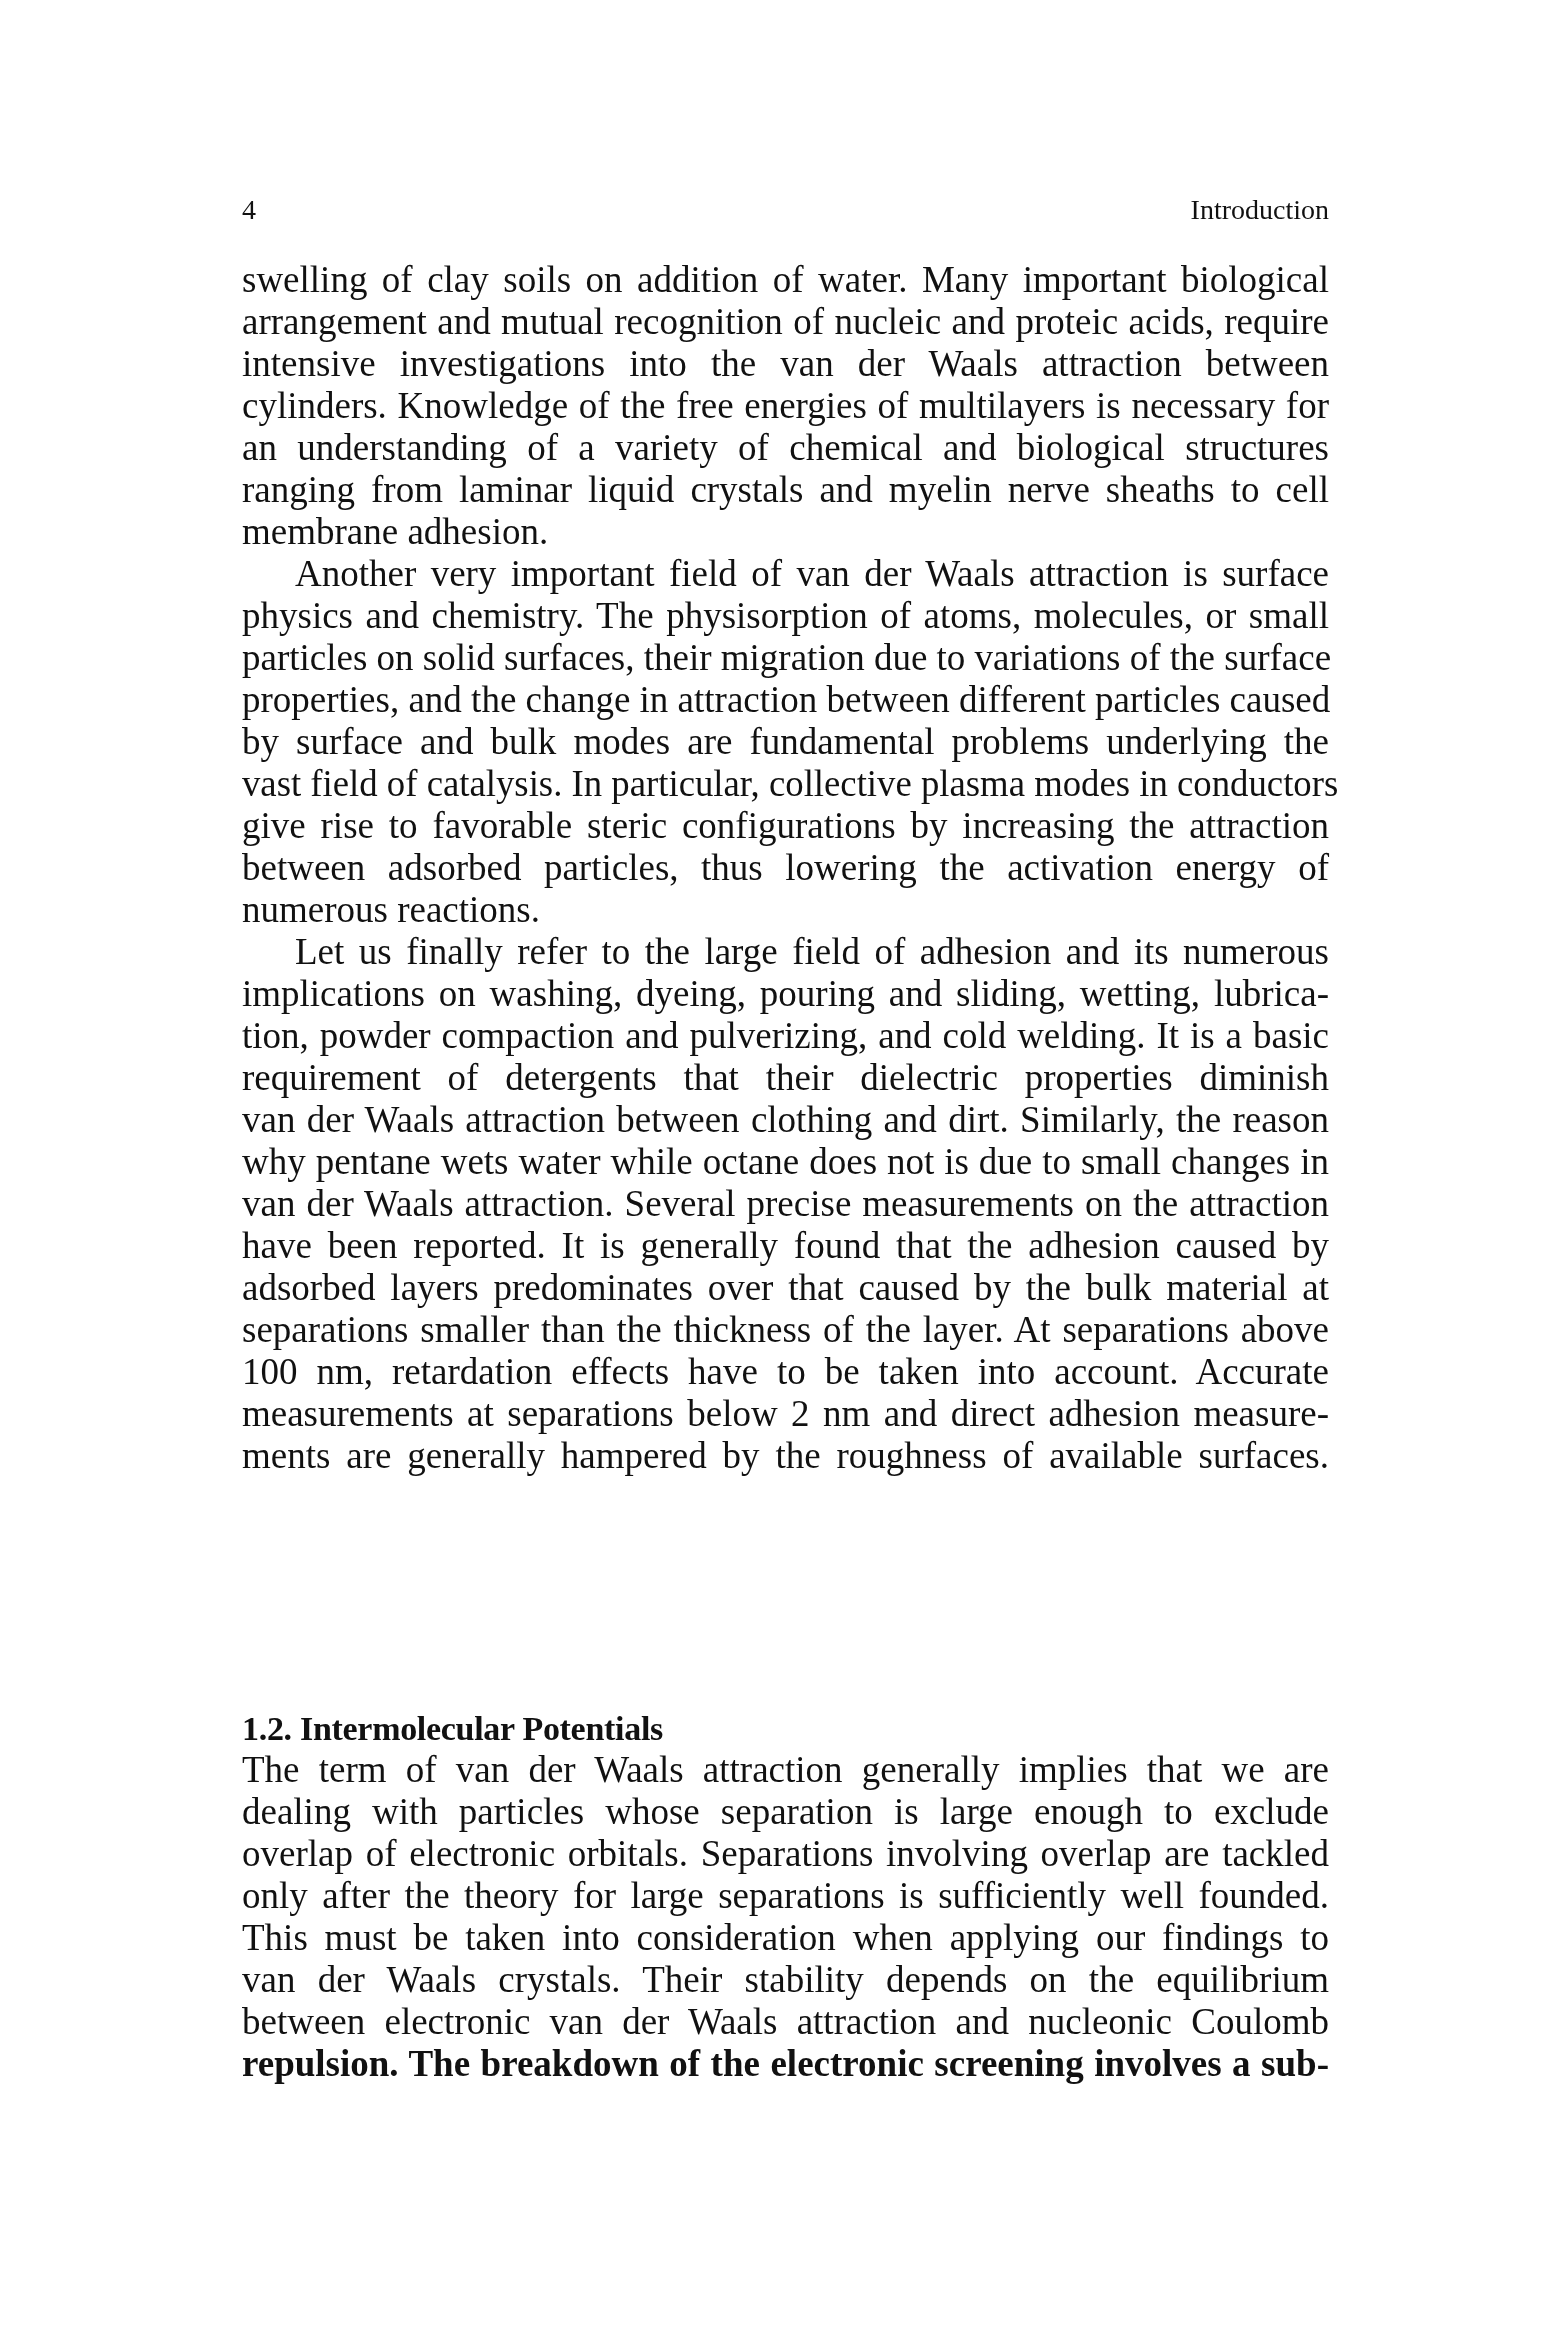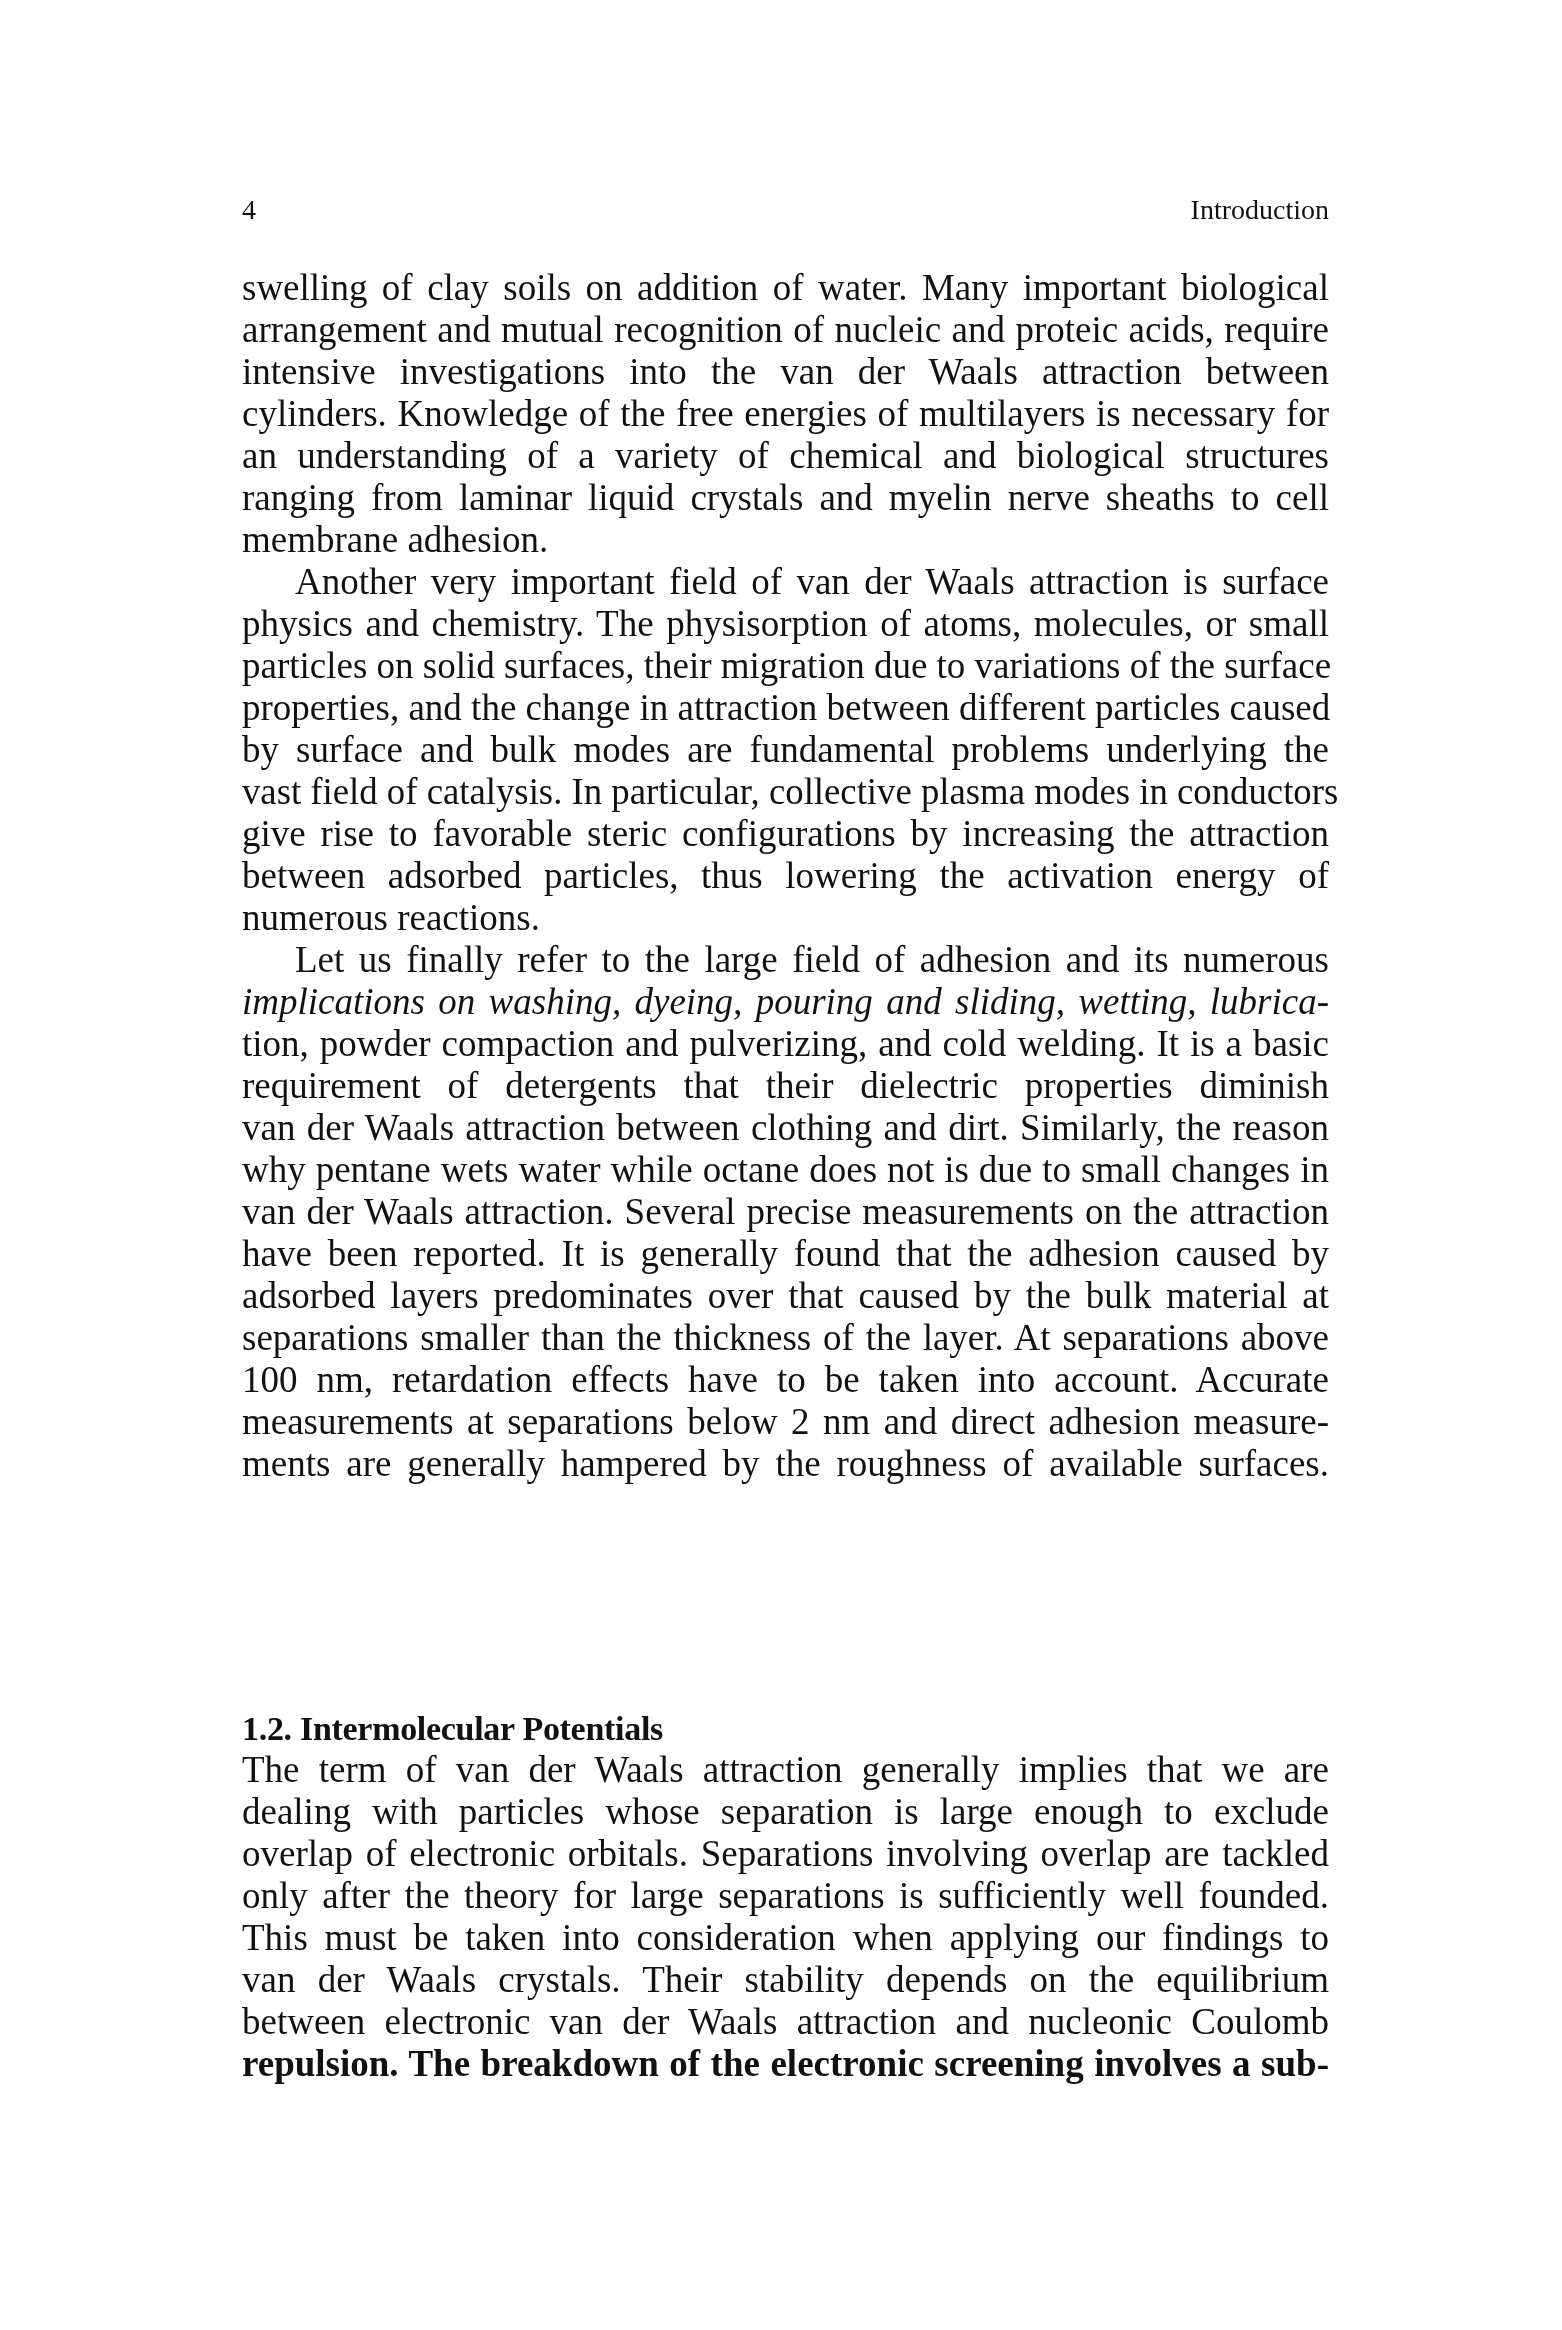--- a/index.html
+++ b/index.html
@@ -32,21 +32,21 @@
     line-height: 38px;
     display: flex;
     justify-content: space-between;
   }
   .column {
     position: absolute;
     left: 242px;
     width: 1087px;
   }
   .body-block {
-    top: 267px;
+    top: 259px;
   }
   .para {
     margin: 0;
     font-size: 37px;
     line-height: 42px;
     text-align: justify;
     text-align-last: left;
     hyphens: manual;
     word-spacing: 0;
   }
@@ -100,21 +100,21 @@
       <span class="line"><span style="white-space: nowrap;">particles on solid surfaces, their migration due to variations of the surface</span></span>
       <span class="line"><span style="white-space: nowrap;">properties, and the change in attraction between different particles caused</span></span>
       <span class="line"><span style="white-space: nowrap;">by surface and bulk modes are fundamental problems underlying the</span></span>
       <span class="line"><span style="white-space: nowrap; display: inline-block; transform-origin: left center; transform: scaleX(0.992913);">vast field of catalysis. In particular, collective plasma modes in conductors</span></span>
       <span class="line"><span style="white-space: nowrap;">give rise to favorable steric configurations by increasing the attraction</span></span>
       <span class="line"><span style="white-space: nowrap;">between adsorbed particles, thus lowering the activation energy of</span></span>
       <span class="line last">numerous reactions.</span>
     </p>
     <p class="para">
       <span class="line" style="padding-left:53px"><span style="white-space: nowrap;">Let us finally refer to the large field of adhesion and its numerous</span></span>
-      <span class="line"><span style="white-space: nowrap; font-style: italic;">implications on washing, dyeing, pouring and sliding, wetting, lubrica-</span></span>
+      <span class="line"><span style="white-space: nowrap;">implications on washing, dyeing, pouring and sliding, wetting, lubrica-</span></span>
       <span class="line"><span style="white-space: nowrap;">tion, powder compaction and pulverizing, and cold welding. It is a basic</span></span>
       <span class="line"><span style="white-space: nowrap;">requirement of detergents that their dielectric properties diminish</span></span>
       <span class="line"><span style="white-space: nowrap;">van der Waals attraction between clothing and dirt. Similarly, the reason</span></span>
       <span class="line"><span style="white-space: nowrap;">why pentane wets water while octane does not is due to small changes in</span></span>
       <span class="line"><span style="white-space: nowrap; margin-top: 12px;">van der Waals attraction. Several precise measurements on the attraction</span></span>
       <span class="line"><span style="white-space: nowrap;">have been reported. It is generally found that the adhesion caused by</span></span>
       <span class="line"><span style="white-space: nowrap;">adsorbed layers predominates over that caused by the bulk material at</span></span>
       <span class="line"><span style="white-space: nowrap;">separations smaller than the thickness of the layer. At separations above</span></span>
       <span class="line"><span style="white-space: nowrap;">100 nm, retardation effects have to be taken into account. Accurate</span></span>
       <span class="line"><span style="white-space: nowrap;">measurements at separations below 2 nm and direct adhesion measure-</span></span>

